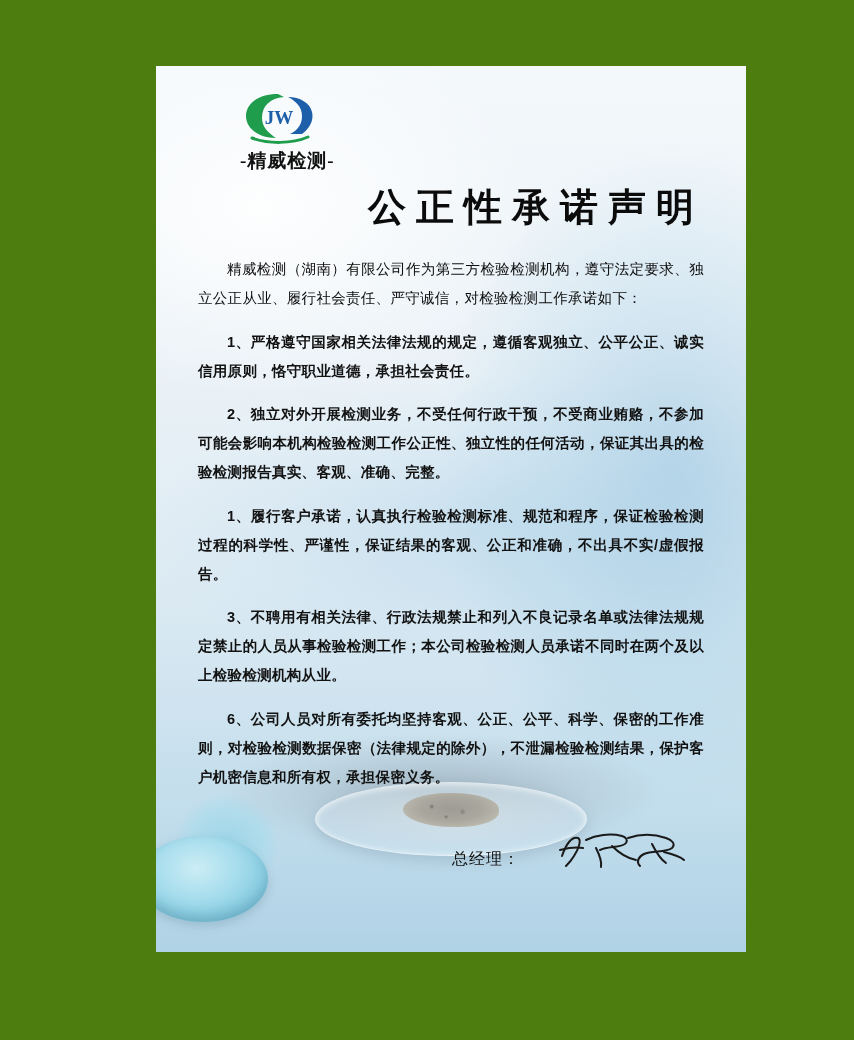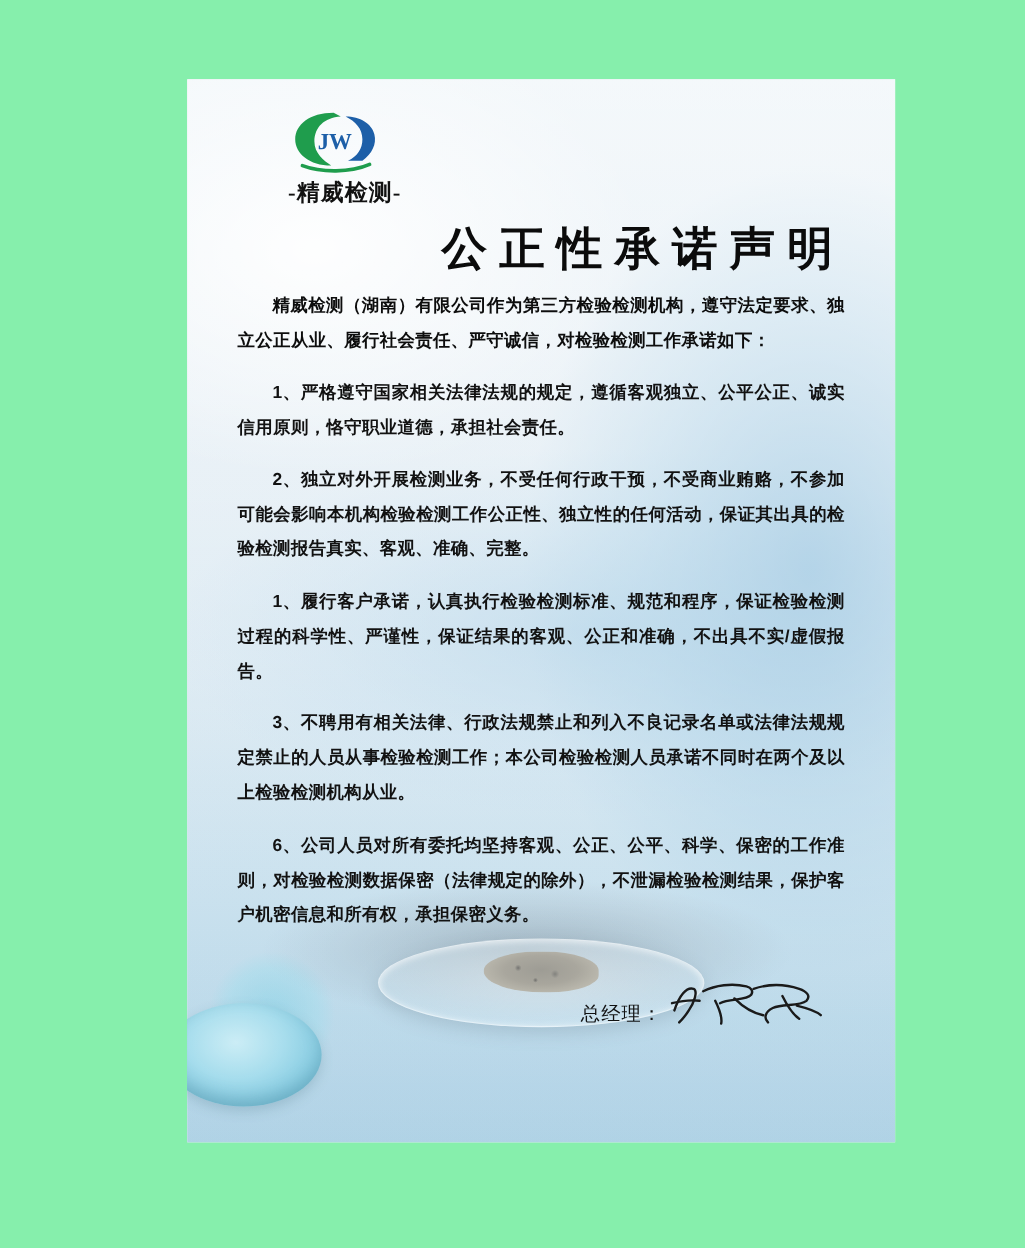--- a/index.html
+++ b/index.html
@@ -9,21 +9,21 @@
     width: 854px;
     height: 1040px;
     overflow: hidden;
     font-family: "Liberation Sans", sans-serif;
   }
 
   #page {
     position: relative;
     width: 854px;
     height: 1040px;
-    background: #86efac;
+    background: #4d7c0f;
   }
 
   
   .sheet {
     position: absolute;
     left: 156px;
     top: 66px;
     width: 590px;
     height: 886px;
     overflow: hidden;
@@ -131,23 +131,23 @@
     font-weight: bold;
     font-size: 38px;
     letter-spacing: 10px;
     color: #0b0b0b;
     margin: 8px 0 0 0;
     padding-left: 10px;
   }
 
   
   .lead {
-    margin-top: 8px;
+    margin-top: 22px;
     font-size: 14.5px;
-    font-weight: bold;
+    font-weight: normal;
     line-height: 2.0;
     color: #0d0d0d;
     text-align: justify;
     text-indent: 29px;
     letter-spacing: 0.3px;
   }
   .para {
     margin-top: 12px;
     font-size: 14.5px;
     line-height: 2.0;
@@ -158,20 +158,21 @@
     font-weight: bold;
   }
 
   
   .sign-row {
     margin-top: 34px;
     display: flex;
     align-items: flex-end;
     justify-content: flex-end;
     padding-right: 18px;
+    gap: 32px;
   }
   .sign-label {
     font-size: 16px;
     color: #111;
     letter-spacing: 1px;
     margin-bottom: 2px;
   }
   .sign-mark {
     width: 130px;
     height: 46px;

